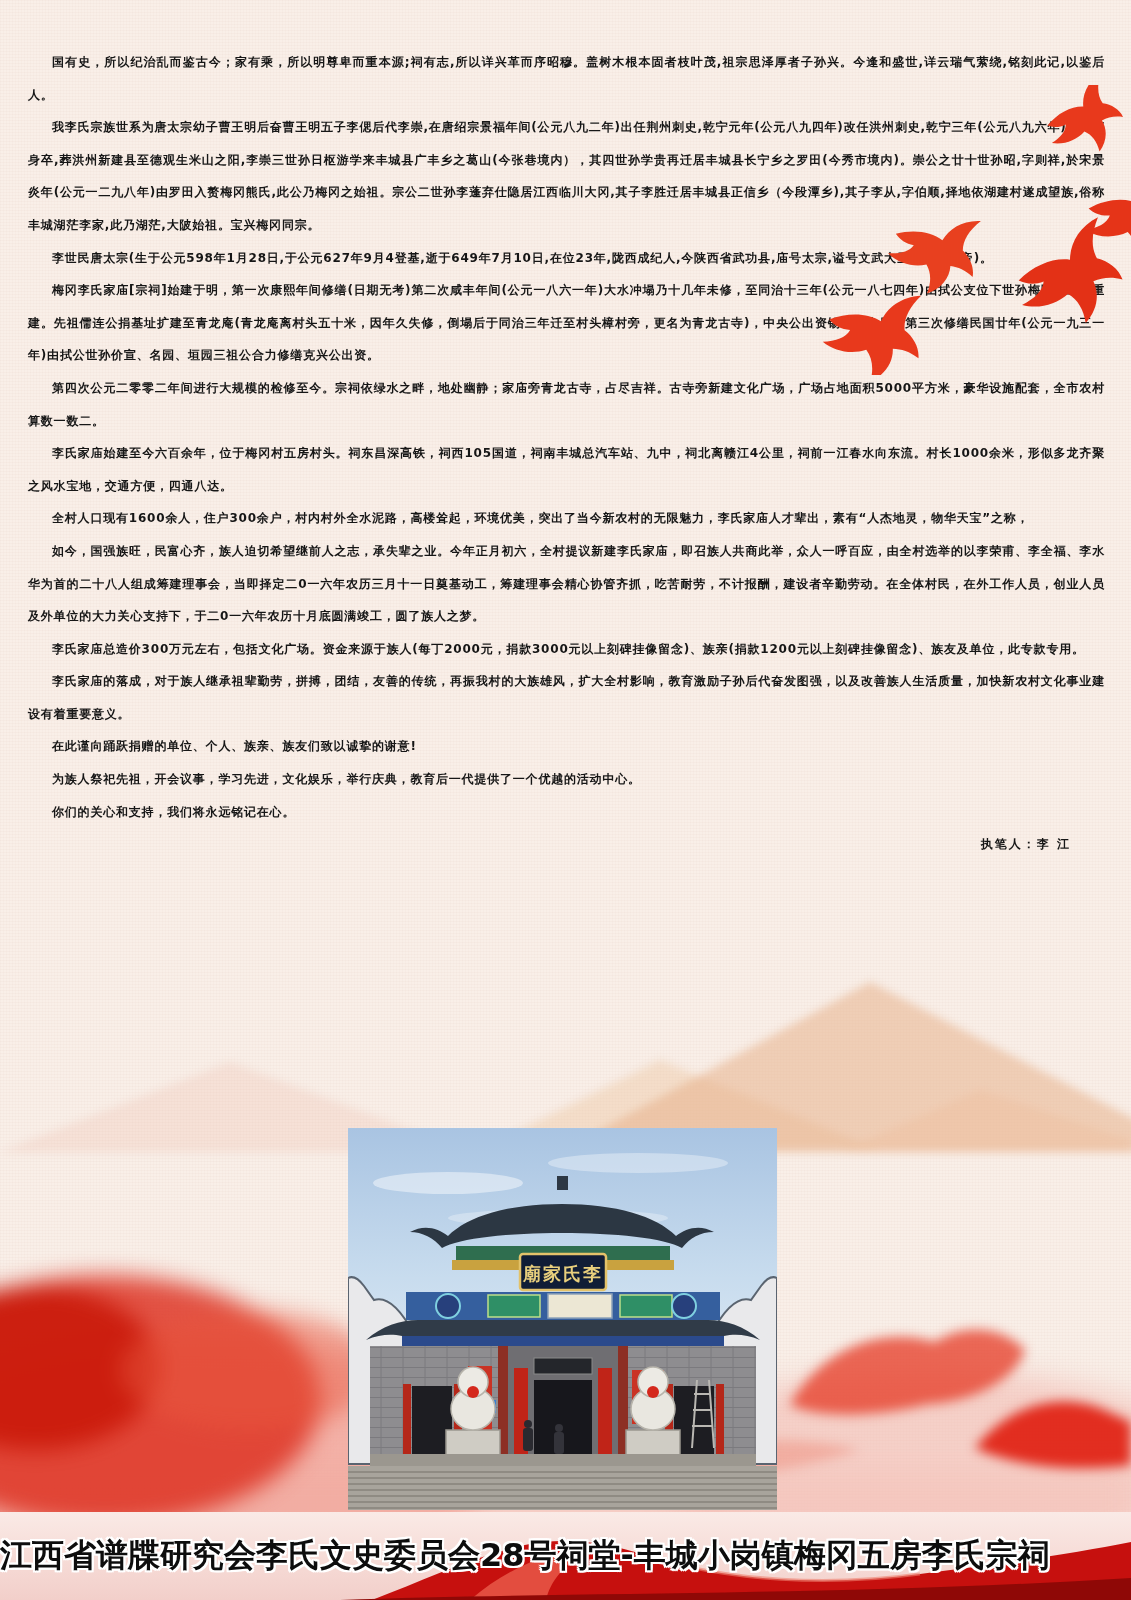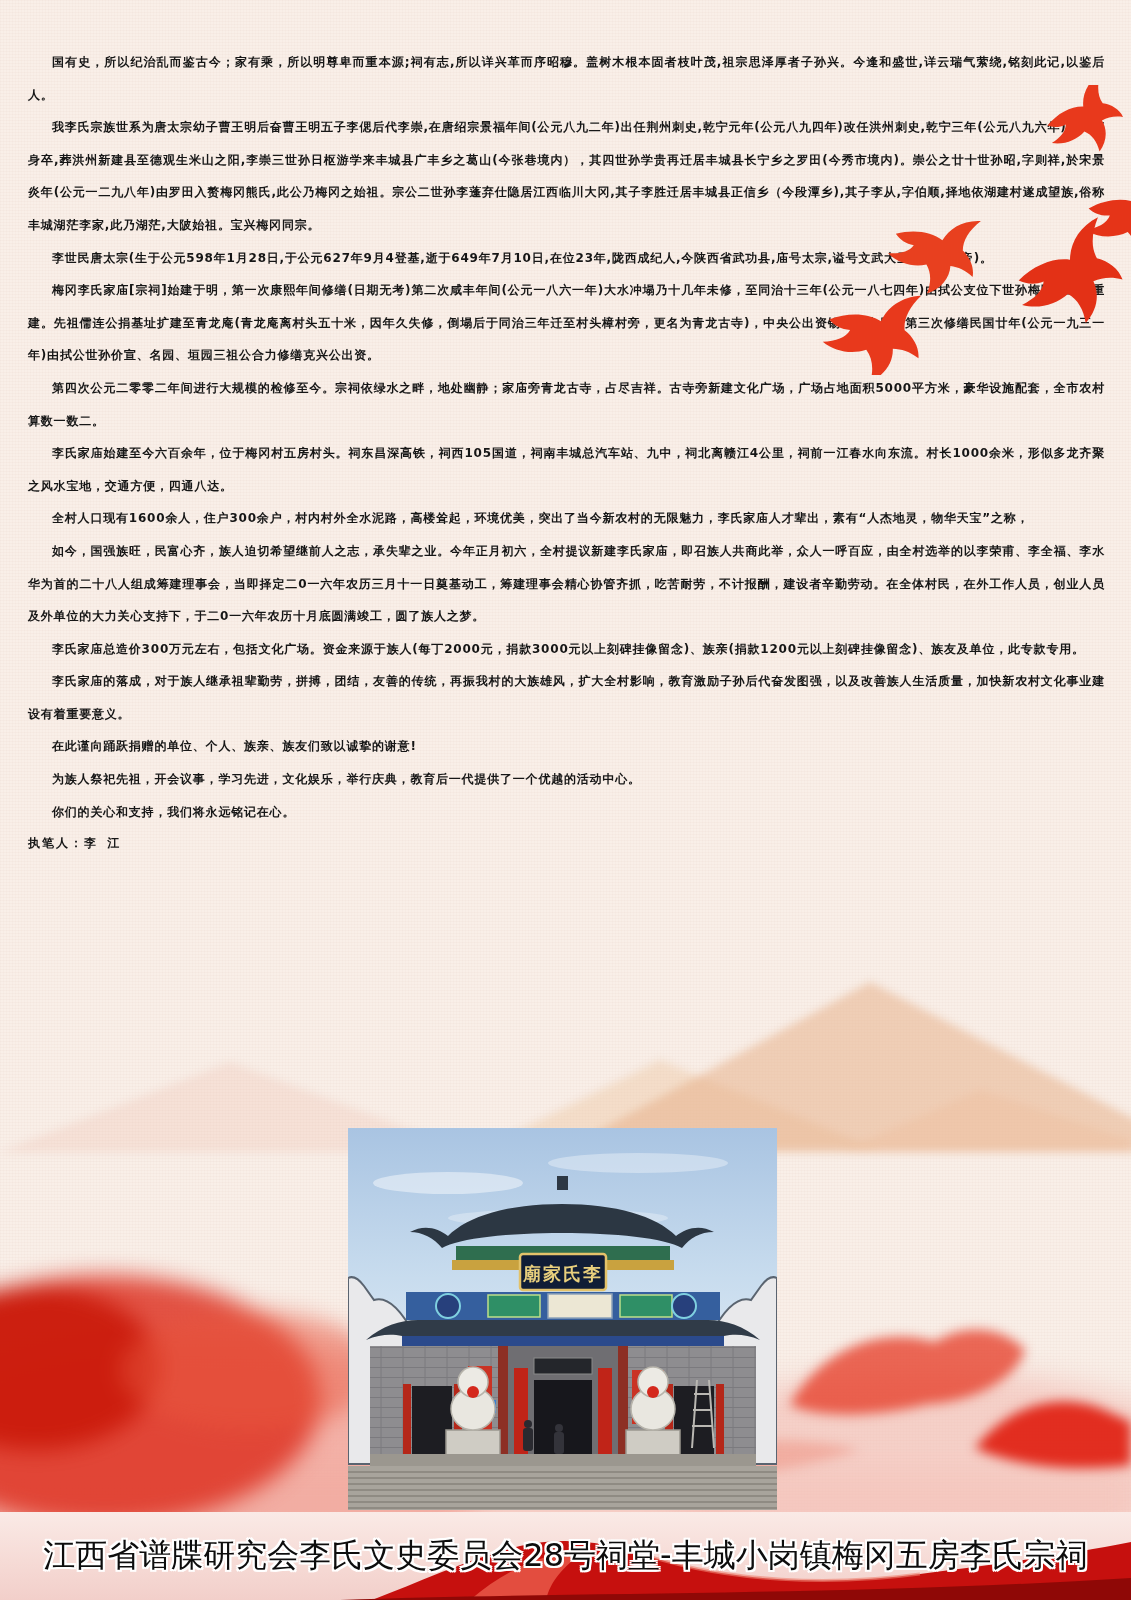--- a/index.html
+++ b/index.html
@@ -14,33 +14,33 @@
       repeating-linear-gradient(90deg, rgba(198,156,140,.045) 0 1px, transparent 1px 3px);
   }
   #decor-under{position:absolute;left:0;top:0;z-index:1;pointer-events:none;}
   #decor-doves{position:absolute;left:790px;top:85px;width:341px;height:290px;z-index:3;pointer-events:none;}
   .article{
     position:absolute;left:28px;right:26px;top:46px;z-index:2;
     color:#161616;font-weight:700;font-size:12px;line-height:32.6px;
     letter-spacing:.8px;text-align:justify;
   }
   .article p{margin:0;text-indent:2em;}
-  .article p.signature{text-indent:0;padding-right:34px;letter-spacing:2px;font-family:Liberation Mono, monospace;}
+  .article p.signature{text-align:right;text-indent:0;padding-right:34px;letter-spacing:2px;}
   .photo{
     position:absolute;left:348px;top:1128px;width:429px;height:423px;z-index:4;
   }
   .photo svg{display:block;}
   .footer{
     position:absolute;left:0;top:1512px;width:1131px;height:88px;z-index:5;
     background:linear-gradient(180deg,#faeae6 0%,#f6dbd6 55%,#f2cfca 100%);
   }
   .footer-wave{position:absolute;left:0;bottom:0;width:1131px;height:88px;}
   .footer-text{
-    position:absolute;left:0;right:0;top:22px;text-align:center;
-    font-size:32px;font-weight:400;color:#0d0d0d;letter-spacing:0;
+    position:absolute;left:0;right:0;top:22px;
+    font-size:32px;font-weight:700;color:#0d0d0d;letter-spacing:0;
     text-shadow:
       -2px -2px 0 #fff, 2px -2px 0 #fff, -2px 2px 0 #fff, 2px 2px 0 #fff,
       0 -2px 0 #fff, 0 2px 0 #fff, -2px 0 0 #fff, 2px 0 0 #fff;
     z-index:2;white-space:nowrap;
   }
 </style>
 </head>
 <body>
 
 <div class="page">

